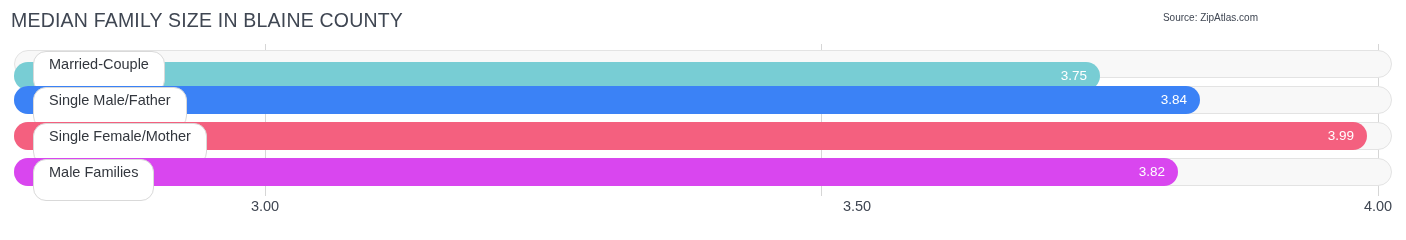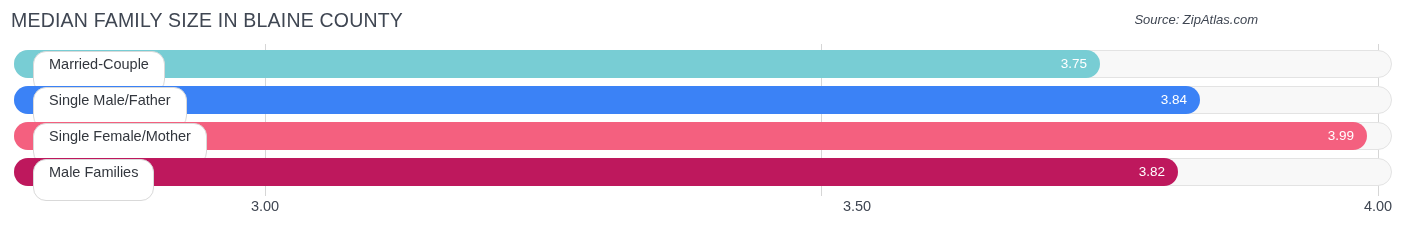--- a/index.html
+++ b/index.html
@@ -37,22 +37,21 @@
     font-size: 19.5px;
     letter-spacing: 0.2px;
     color: #3f4652;
     font-weight: 400;
     white-space: nowrap;
   }
   .source-note {
     position: absolute;
     right: 13px;
     top: 12px;
-    font-size: 13px;
-    font-style: italic;
+    font-size: 10px;
     color: #3f4652;
     white-space: nowrap;
   }
 
   
   .plot {
     position: absolute;
     left: 0;
     top: 44px;
     width: 1406px;
@@ -165,42 +164,42 @@
 
   <div class="plot">
     <div class="gridlines" id="gridlines">
         <div class="gridline" style="left: 265px;"></div>
         <div class="gridline" style="left: 821px;"></div>
         <div class="gridline" style="left: 1378px;"></div>
       </div>
     <div class="rows" id="rows">
         <div class="bar-row" style="top: 6px;">
           <div class="track"></div>
-          <div class="bar-fill" style="width: 1086px; background: rgb(120, 205, 212);">
+          <div class="bar-fill" style="width: 1086px; background: rgb(120, 205, 212); margin-top: 12px;">
             <span class="bar-value">3.75</span>
           </div>
           <div class="bar-label-pill">Married-Couple</div>
         </div>
         <div class="bar-row" style="top: 42px;">
           <div class="track"></div>
           <div class="bar-fill" style="width: 1186px; background: #3b82f6;">
             <span class="bar-value">3.84</span>
           </div>
           <div class="bar-label-pill">Single Male/Father</div>
         </div>
         <div class="bar-row" style="top: 78px;">
           <div class="track"></div>
           <div class="bar-fill" style="width: 1353px; background: rgb(244, 96, 127); text-decoration: underline;">
             <span class="bar-value">3.99</span>
           </div>
           <div class="bar-label-pill">Single Female/Mother</div>
         </div>
         <div class="bar-row" style="top: 114px;">
           <div class="track"></div>
-          <div class="bar-fill" style="width: 1164px; background: #be185d;">
+          <div class="bar-fill" style="width: 1164px; background: #d946ef;">
             <span class="bar-value">3.82</span>
           </div>
           <div class="bar-label-pill">Male Families</div>
         </div>
       </div>
   </div>
 
   <div class="axis" id="axis">
       <div class="axis-tick" style="left: 265px;">3.00</div>
       <div class="axis-tick" style="left: 821px; margin-left: 36px;">3.50</div>

